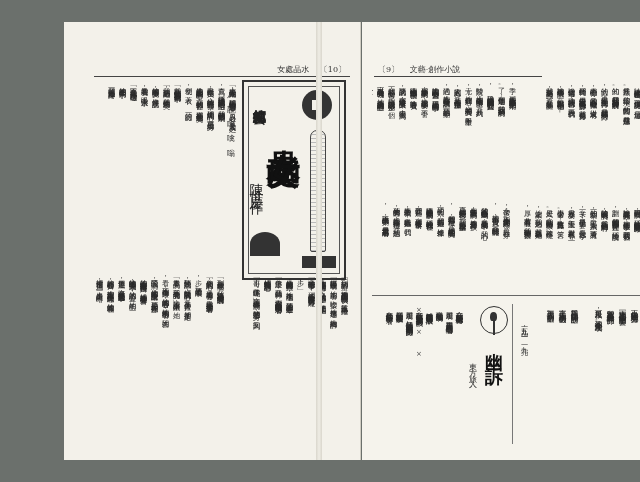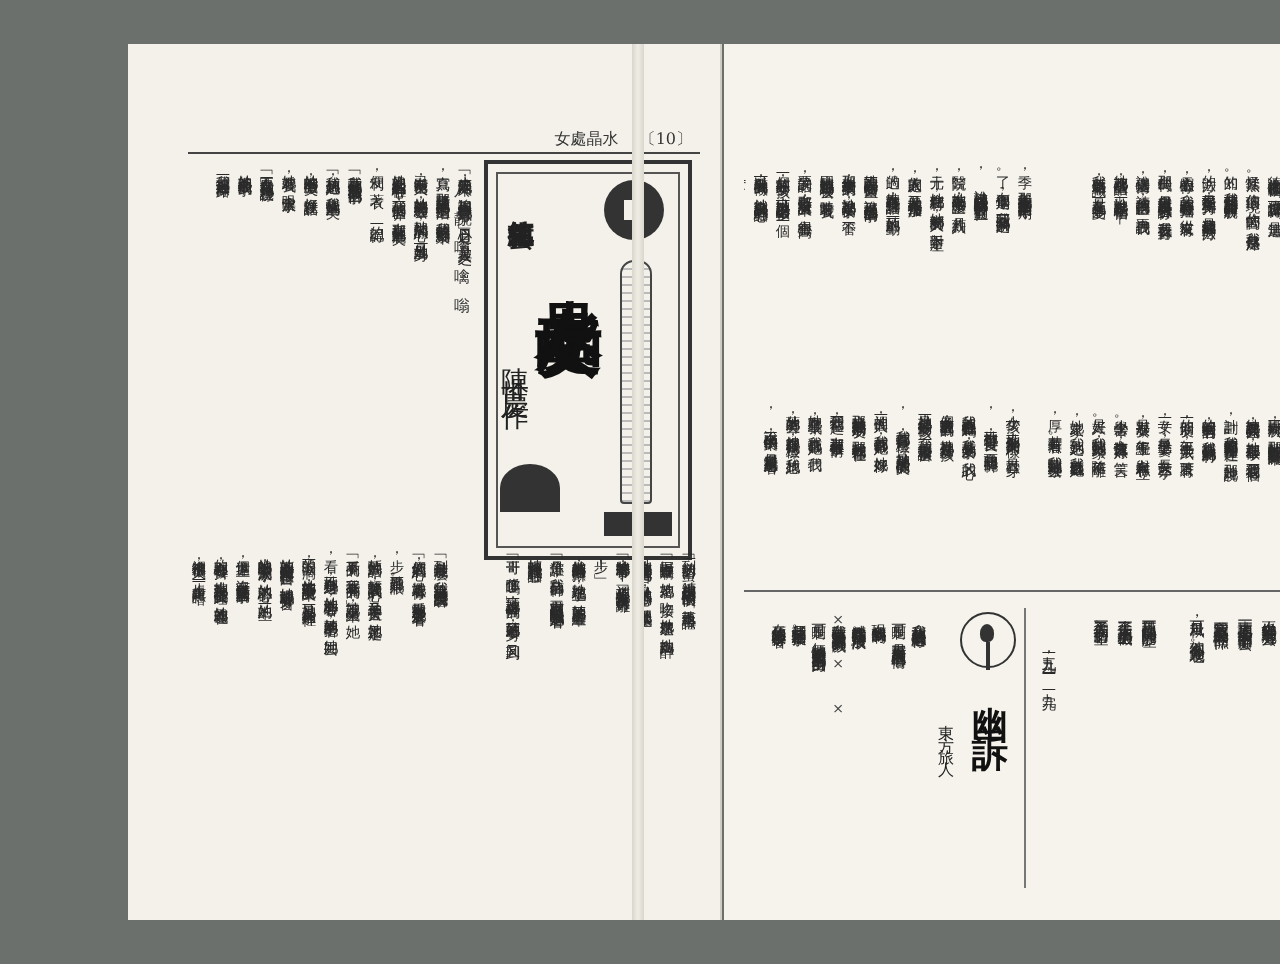--- a/index.html
+++ b/index.html
@@ -102,20 +102,24 @@
       <p style="margin:0">突然她的身體中顫抖，她跪在地上了，她的臉上了一層紅暈</p>
       <p style="margin:0">「你是誰？我自己的神，室內只有那個她「哦哦哦哦」她看著</p>
       <p style="margin:0">她輕輕地對我說心裡話</p>
       <p style="margin:0">「哥哥！你睡了嗎？」她說著一種奇怪的，她的頭發了一身，又回到</p>
     </div>
   </div>
 
   <div class="gutter"></div>
 
   <div class="page right">
+    <div class="header">
+      <span>〔9〕</span>
+      <span>文藝·創作小說</span>
+    </div>
 
     <div class="col-block" style="left:10px;top:60px;width:146px;height:180px;">
       <p style="margin:0">季，那年我在大學剛好畢業的第二年期</p>
       <p style="margin:0">了。在這個學期，我就回家鄉一趟的</p>
       <p style="margin:0">，說她已經嫁給我的鄉村一個公立的實仁</p>
       <p style="margin:0">醫院，她在院內做女子護士，月薪約八</p>
       <p style="margin:0">十元，她住在鄉村，她鄉村的女人，對于中產</p>
       <p style="margin:0">家庭的人，又要她在城市生活裡加</p>
       <p style="margin:0">的過，她喜歡在我身邊說話，她的一舉一動</p>
       <p style="margin:0">她說院內有一個女醫生，說那是她自己的同事</p>

